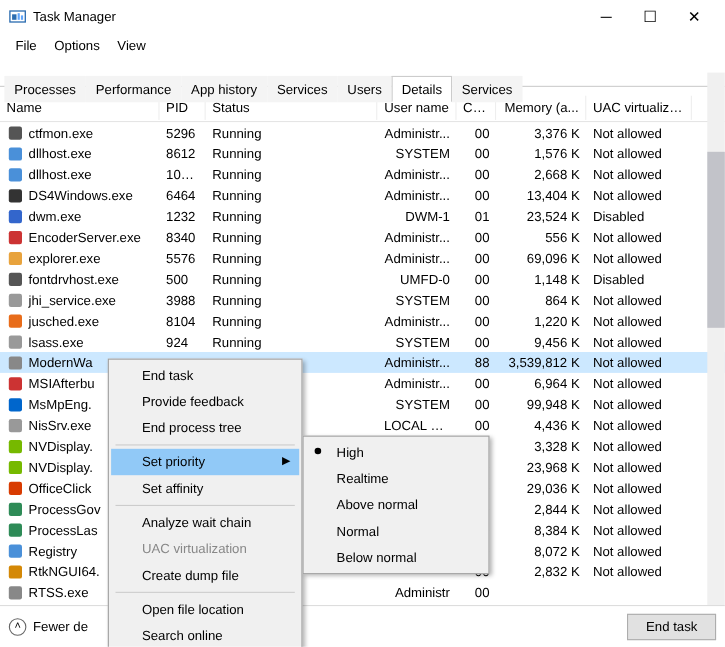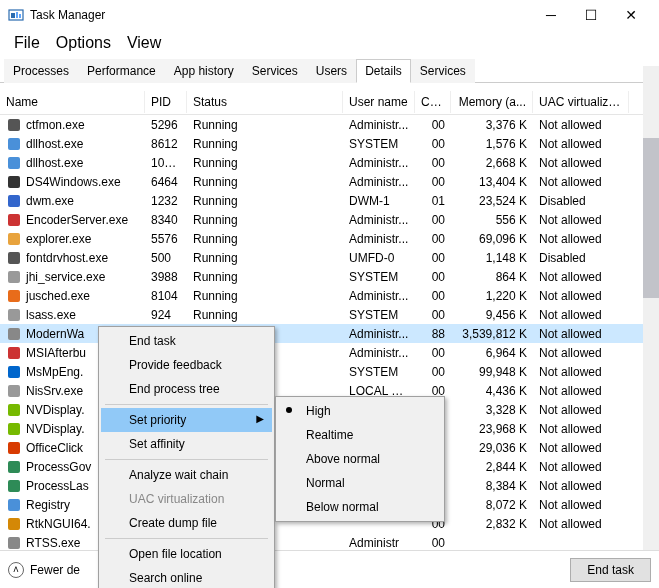--- a/index.html
+++ b/index.html
@@ -3,30 +3,30 @@
 <meta charset="utf-8">
 <style>
   * { margin: 0; padding: 0; box-sizing: border-box; font-family: "Segoe UI", Tahoma, sans-serif; font-size: 12px; }
   body { background: #fff; width: 659px; height: 588px; overflow: hidden; position: relative; }
   .titlebar { display: flex; align-items: center; height: 30px; padding: 0 8px; }
   .titlebar .appicon { width: 16px; height: 16px; margin-right: 6px; display:flex; align-items:center; justify-content:center;}
   .titlebar .title { font-size: 12px; }
   .winbtns { margin-left: auto; display: flex; }
   .winbtn { width: 40px; height: 30px; display: flex; align-items: center; justify-content: center; font-size: 14px; }
   .menubar { display: flex; padding: 2px 6px 4px; }
-  .menuitem { padding: 2px 8px; font-size: 16px; }
+  .menuitem { padding: 2px 8px; font-size: 12px; }
   .tabrow { display: flex; border-bottom: 1px solid #ccc; padding: 0 4px; }
-  .tab { padding: 4px 8px; font-size: 12px; border: 1px solid transparent; position: relative; top: 1px; background:#f4f4f4;}
+  .tab { padding: 4px 8px; font-size: 12px; border: 1px solid transparent; position: relative; top: 15px; background:#f4f4f4;}
   .tab.active { border: 1px solid #ccc; border-bottom: 1px solid #fff; background: #fff; }
   .colheaders { display: flex; border-bottom: 1px solid #e5e5e5; height: 26px; align-items: center; background: #fff; margin-top: 6px;}
   .colheaders > div { padding: 4px 6px; font-size: 12px; color: #000; white-space: nowrap; overflow: hidden; text-overflow: ellipsis; border-right:1px solid #eee;}
   .c-name { width: 145px; }
   .c-pid { width: 42px; text-align: left; }
   .c-status { width: 156px; }
-  .c-user { width: 72px; }
+  .c-user { width: 72px; text-align: right; }
   .c-cpu { width: 36px; text-align: right; }
   .c-mem { width: 82px; text-align: right; }
   .c-uac { width: 96px; }
   .rows { height: 440px; overflow: hidden; position: relative; }
   .row { display: flex; height: 19px; align-items: center; }
   .row > div { padding: 1px 6px; font-size: 12px; white-space: nowrap; overflow: hidden; text-overflow: ellipsis; }
   .row .c-name { display: flex; align-items: center; gap: 4px; }
   .procicon { width: 16px; height: 16px; flex-shrink: 0; display:flex; align-items:center; justify-content:center;}
   .row.selected { background: #cce8ff; }
   .ctxmenu { position: absolute; background: #f0f0f0; border: 1px solid #a0a0a0; box-shadow: 2px 2px 4px rgba(0,0,0,0.3); z-index: 100; padding: 2px; }

